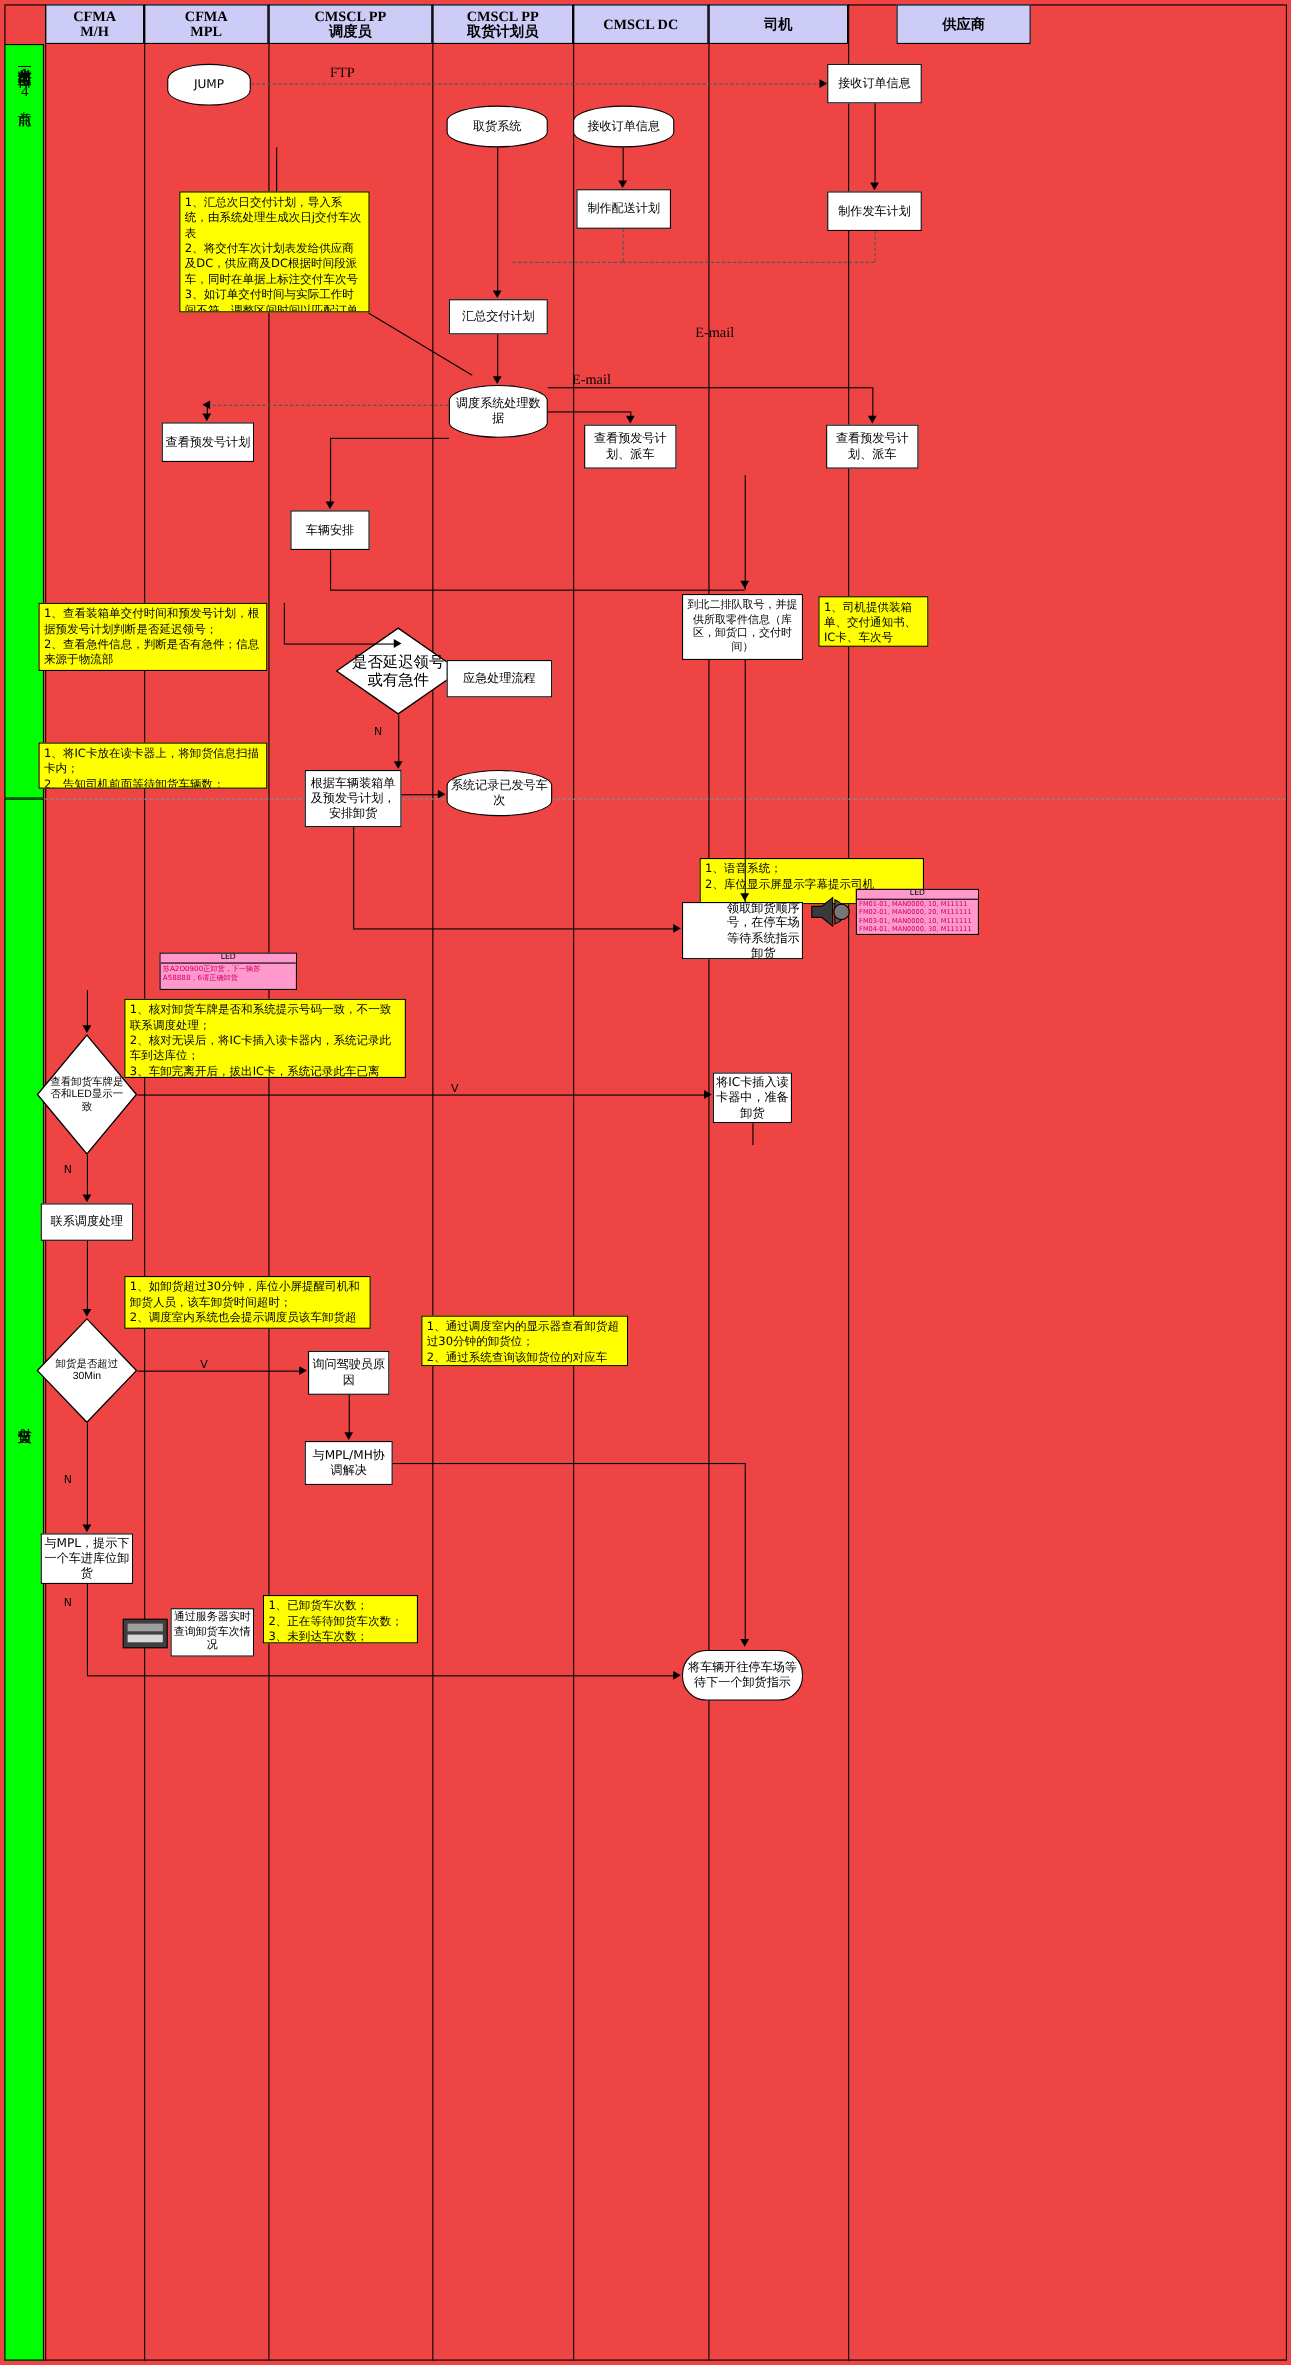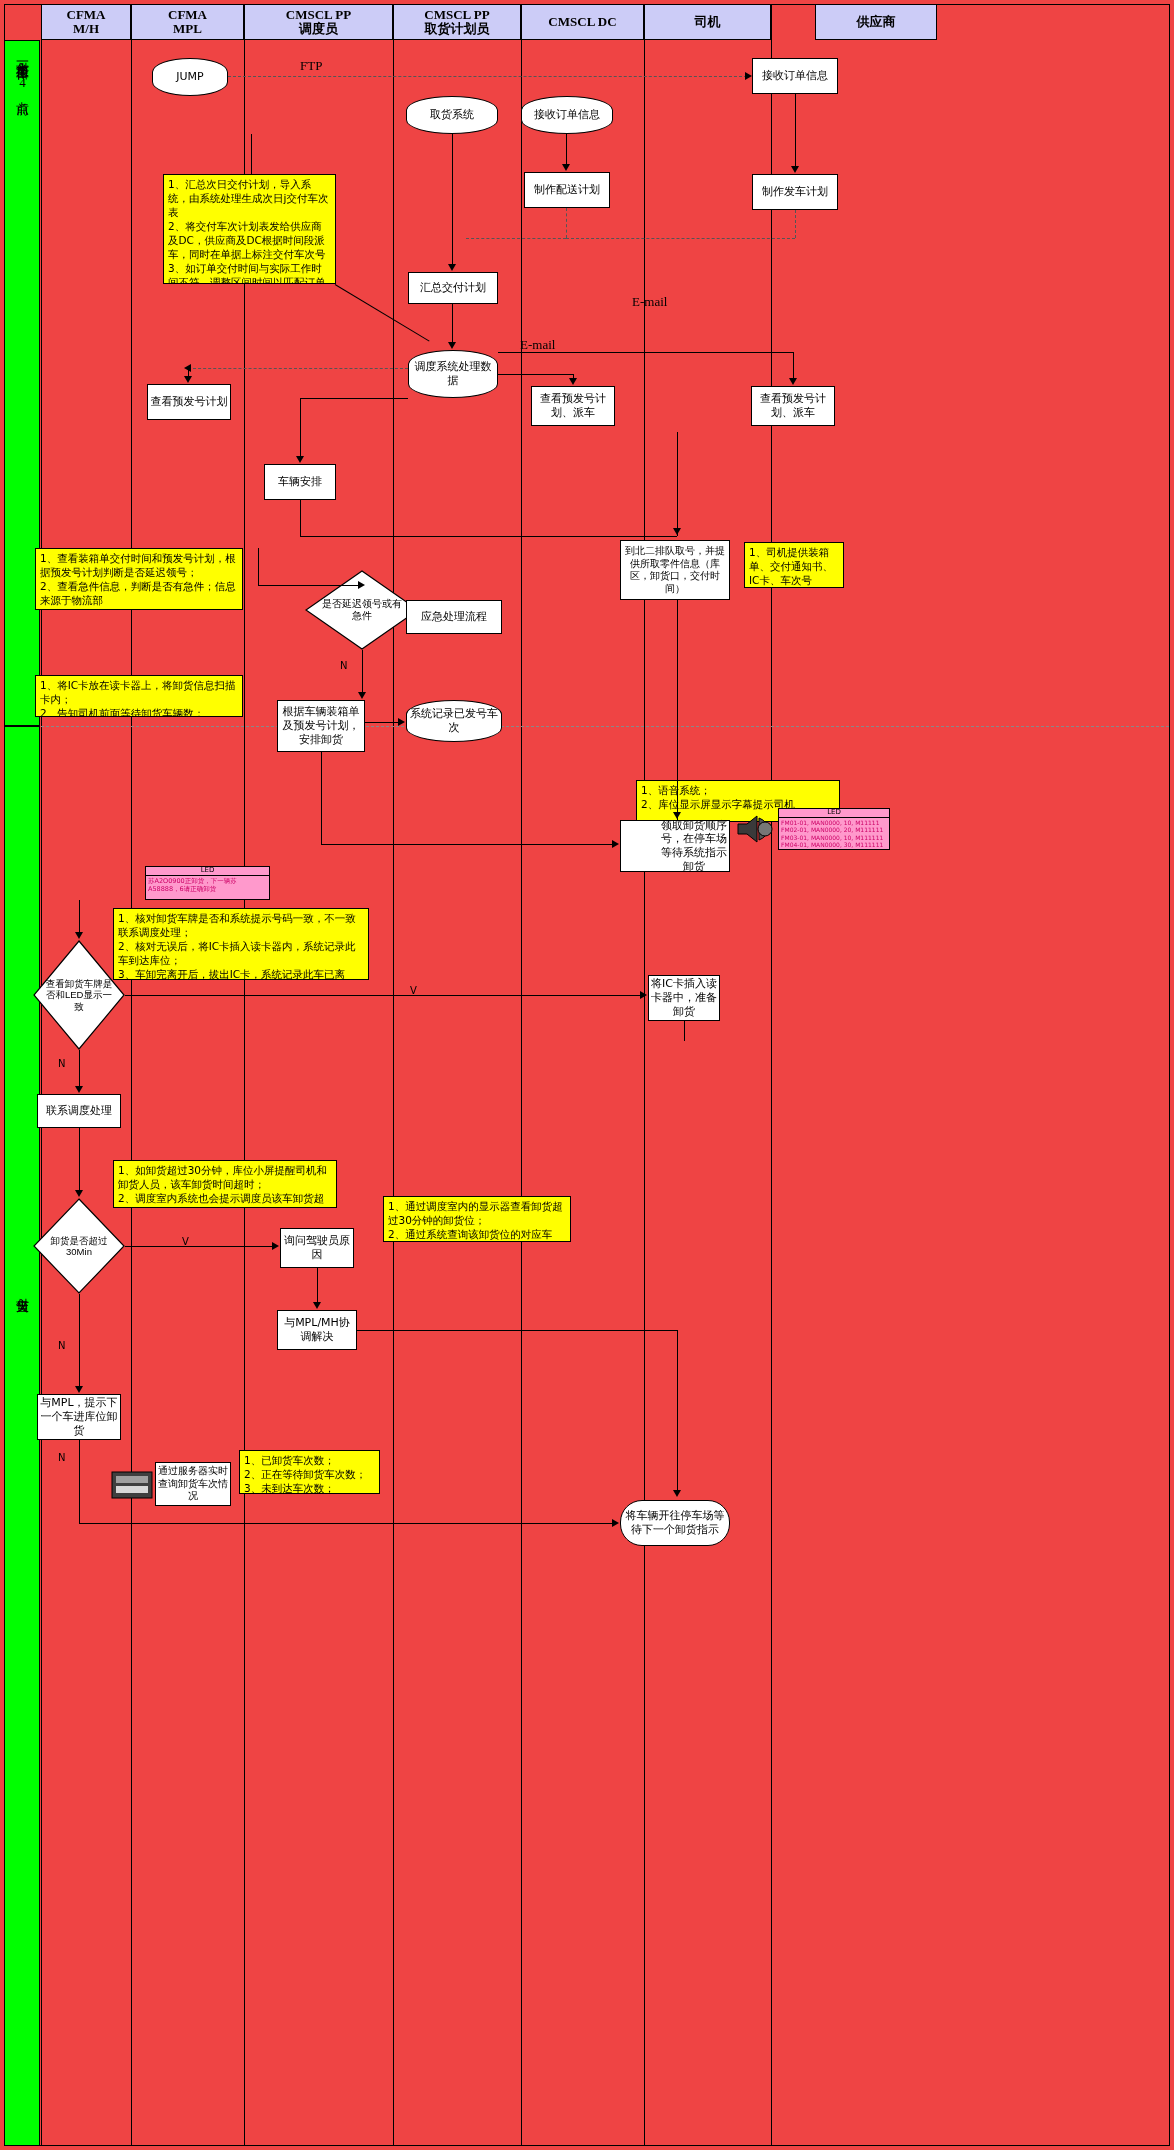--- a/index.html
+++ b/index.html
@@ -25,21 +25,21 @@
 
   
   .node{position:absolute;box-sizing:border-box;display:flex;align-items:center;justify-content:center;
         text-align:center;font-size:11px;line-height:1.25;color:#000;background:#fff;border:1px solid #000;
         font-family:"DejaVu Sans","Liberation Sans",sans-serif;padding:2px;}
   .proc{border-radius:0;}
   .cyl{border:1px solid #000;border-radius:50% / 14px;background:#fff;}
   .dec{position:absolute;background:transparent;border:none;}
   .dec .dia{position:absolute;left:0;top:0;width:100%;height:100%;}
   .dec .lbl{position:absolute;left:12%;top:20%;width:76%;height:60%;display:flex;align-items:center;
-       justify-content:center;text-align:center;font-size:10px;line-height:1.2;color:#000;}
+       justify-content:center;text-align:center;font-size:14px;line-height:1.2;color:#000;}
 
   .note{position:absolute;background:#ffff00;border:1px solid #000;box-sizing:border-box;
         font-size:10.5px;line-height:1.33;color:#000;padding:3px 4px;overflow:hidden;
         font-family:"DejaVu Sans","Liberation Sans",sans-serif;}
   .note div{white-space:pre-wrap;}
 
   .led{position:absolute;background:#ff99cc;border:1px solid #000;box-sizing:border-box;overflow:hidden;
        font-family:"DejaVu Sans","Liberation Sans",sans-serif;}
   .led .cap{text-align:center;font-size:7px;line-height:1.1;color:#000;border-bottom:1px solid #000;background:#ff99cc;}
   .led .rows{font-size:6px;line-height:1.25;color:#cc0066;padding:1px 2px;}

